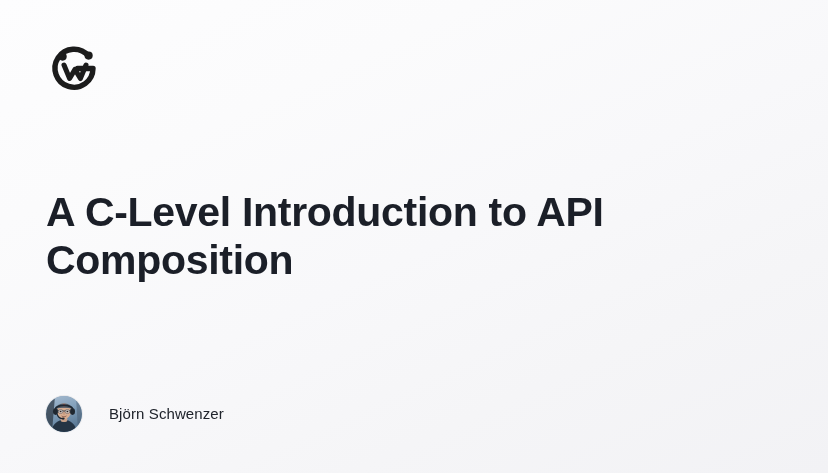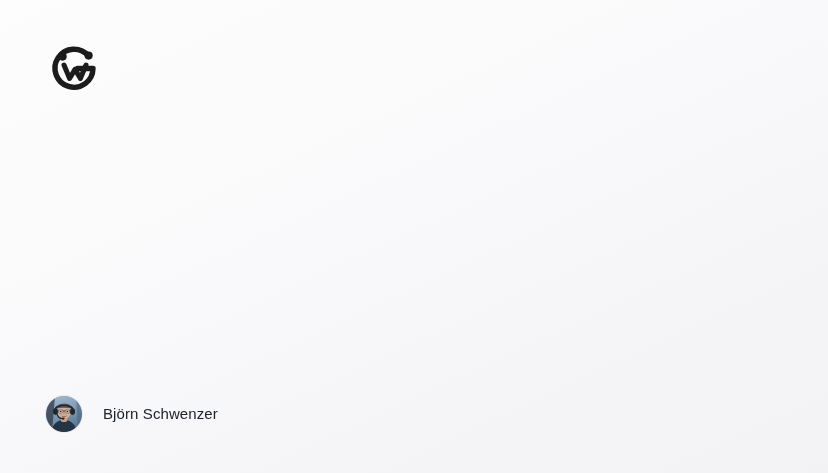--- a/index.html
+++ b/index.html
@@ -63,21 +63,21 @@
     white-space: pre-line;
   }
 
   
   #author-row {
     position: absolute;
     left: 46px;
     top: 396px;
     display: flex;
     align-items: center;
-    gap: 21px;
+    gap: 27px;
   }
 
   #author-avatar {
     position: relative;
     width: 36px;
     height: 36px;
     border-radius: 50%;
     overflow: hidden;
     flex: 0 0 auto;
     background: #8fa6bd;
@@ -117,20 +117,23 @@
                  L 28.0 28.4
                  L 33.4 37.5
                  L 39.0 24.0" fill="none" stroke="#1c1c1c" stroke-width="5.0" stroke-linecap="round" stroke-linejoin="round"></path>
 
         <circle cx="15.6" cy="15.6" r="4.1" fill="#1c1c1c"></circle>
         <circle cx="41.6" cy="14.6" r="4.1" fill="#1c1c1c"></circle>
       </svg>
     </span>
   </div>
 
+  <div id="title-block">
+    <h1 id="page-title">A C-Level Introduction to API Composition</h1>
+  </div>
 
   <div id="author-row">
     <div id="author-avatar">
       <span>
         <svg viewBox="0 0 36 36" xmlns="http://www.w3.org/2000/svg" aria-hidden="true">
           <defs>
             <clipPath id="avatarClip">
                 <circle cx="18" cy="18" r="18"></circle>
               </clipPath>
             <linearGradient id="skyGrad" x1="0" y1="0" x2="0.4" y2="1">

